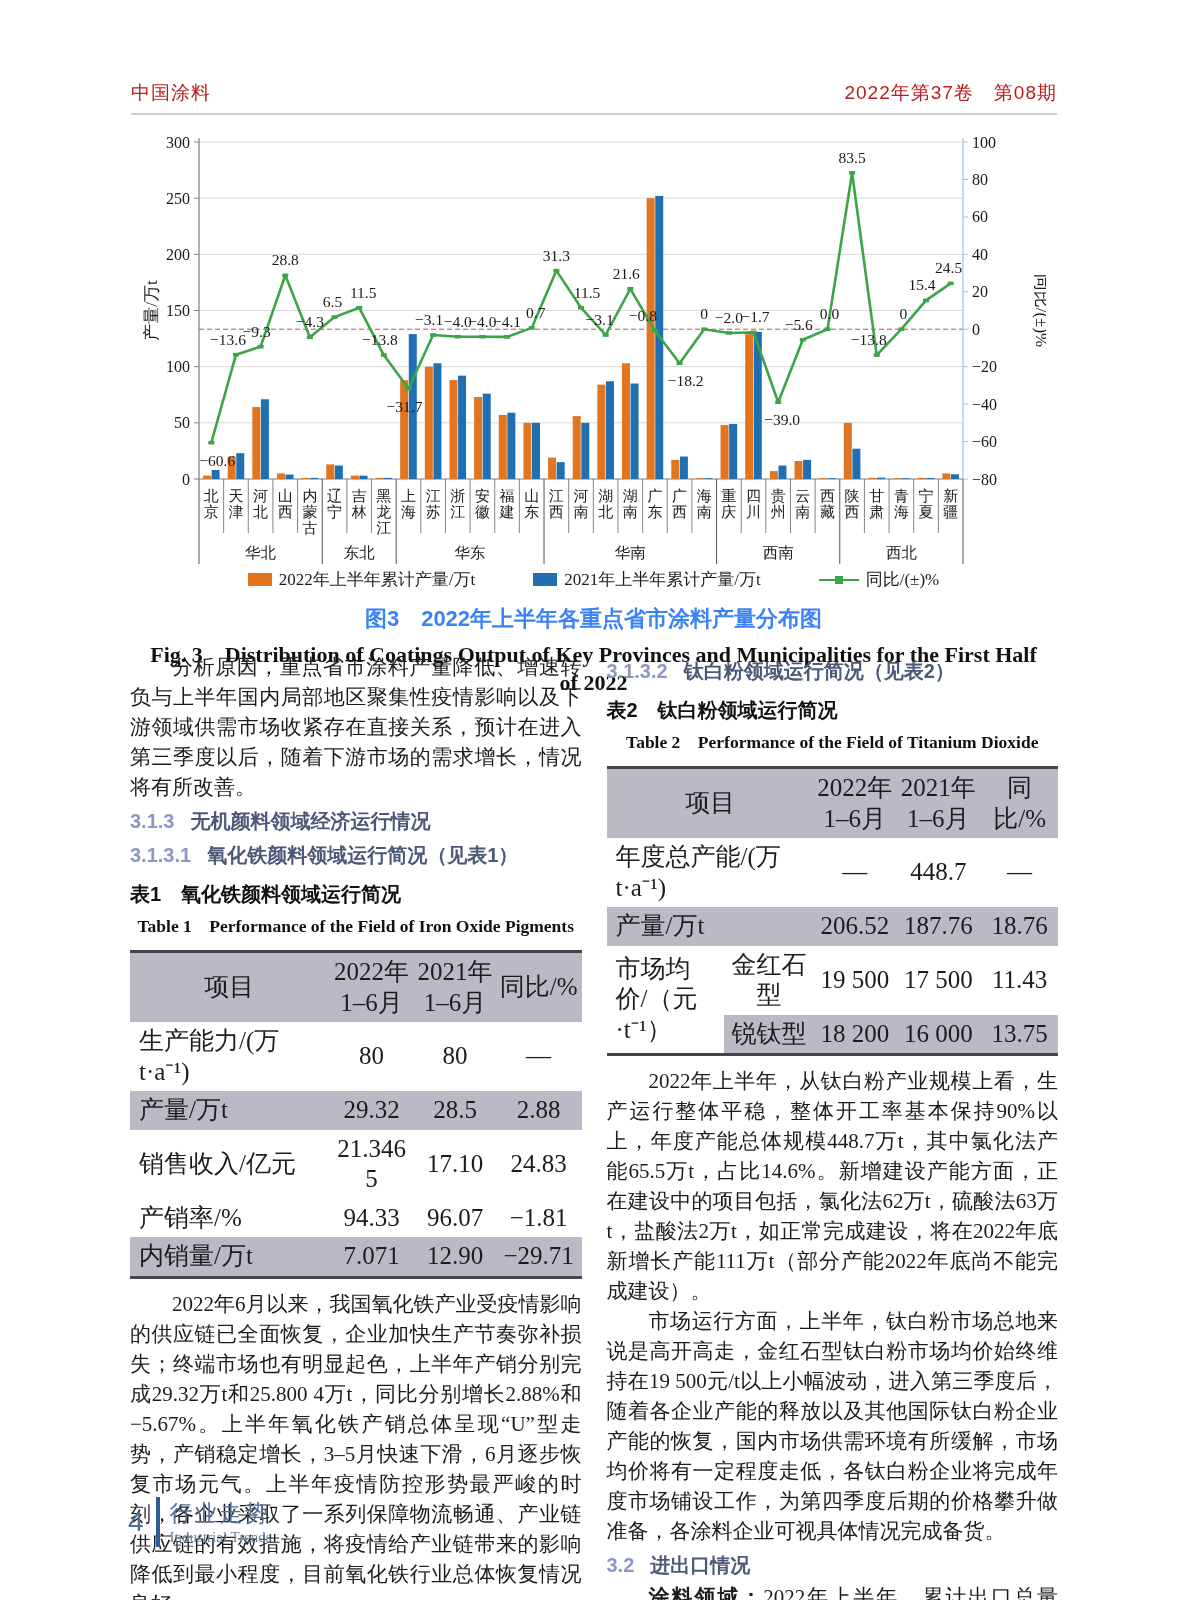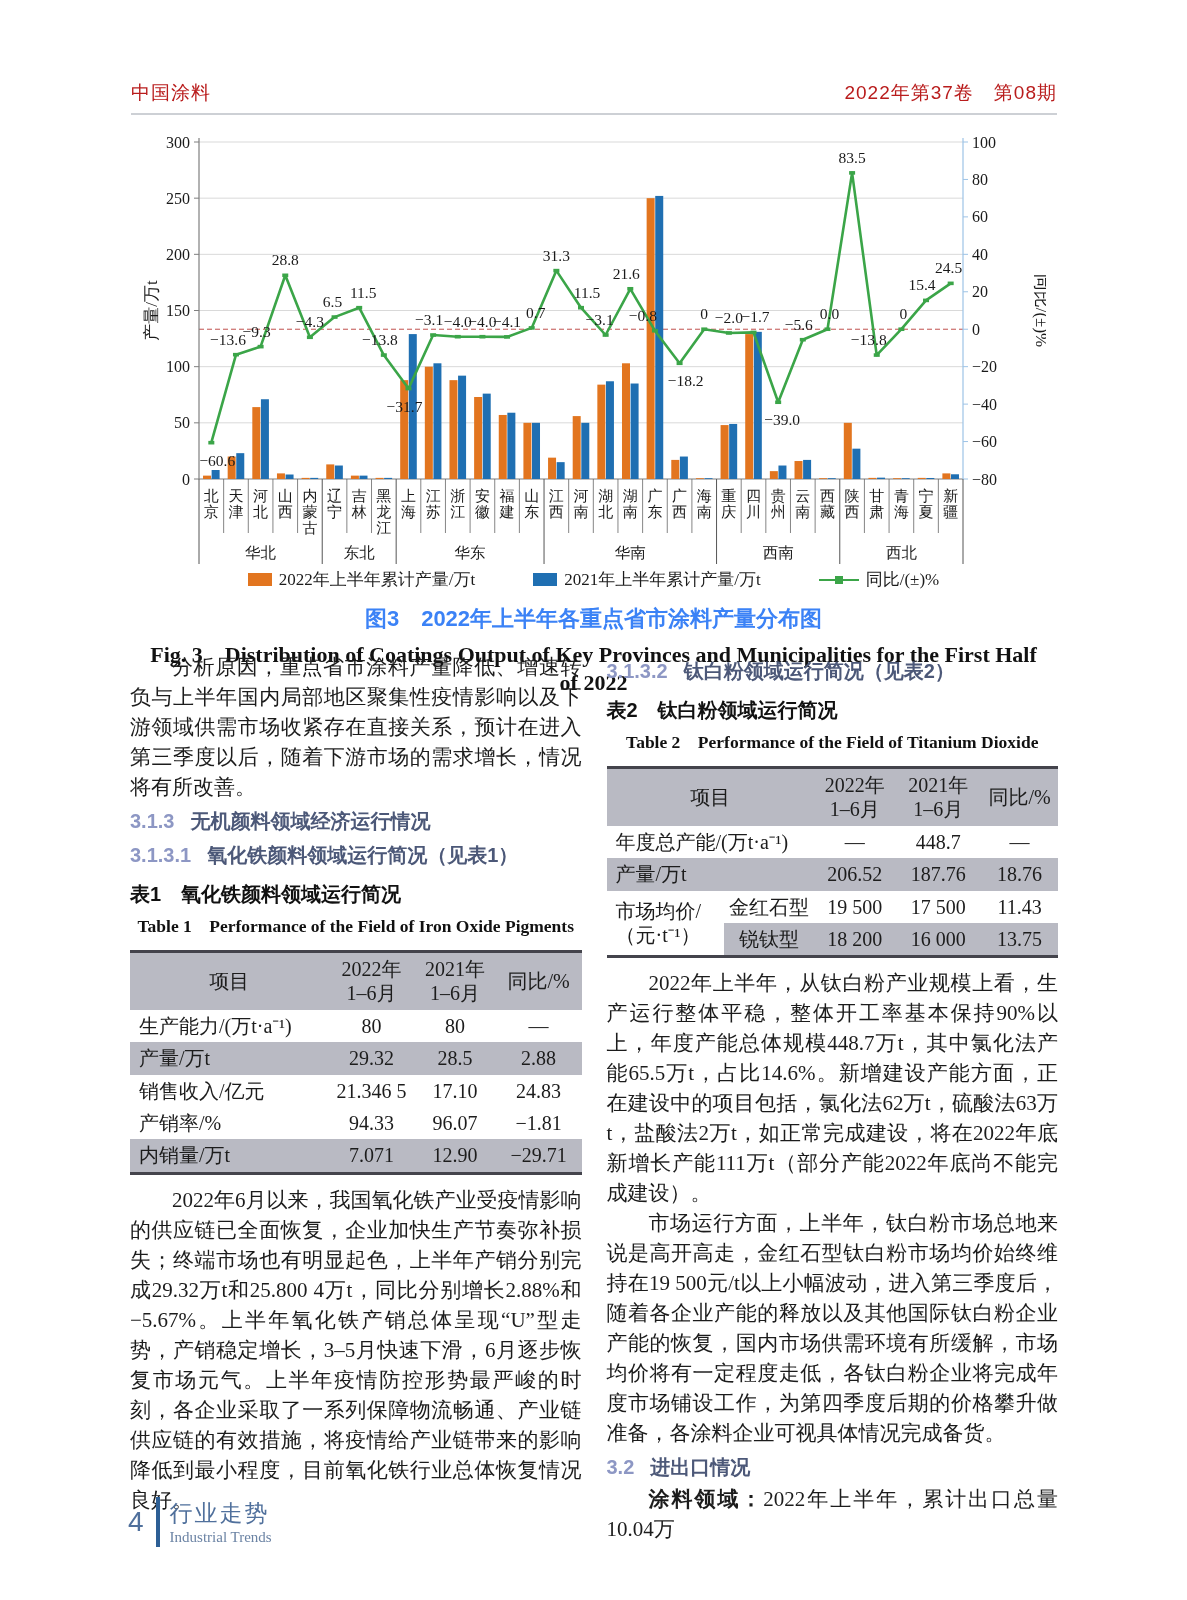--- a/index.html
+++ b/index.html
@@ -50,21 +50,21 @@
     font-size: 20px; color: #4c5878; margin: 4px 0 2px; text-indent: 0;
   }
   .sec-num { color: #8d97c4; margin-right: 16px; }
   .tbl-cap-zh { font-family: "Liberation Sans", sans-serif;
     font-weight: bold; font-size: 20px; margin: 9px 0 2px; color:#111; }
   .tbl-cap-en { text-align: center; font-family: "Liberation Serif", serif;
     font-weight: bold; font-size: 17.5px; margin: 0 0 9px; color:#111; }
   table.data-table {
     width: 100%; border-collapse: collapse;
     border-top: 3px solid #44444c; border-bottom: 3px solid #44444c;
-    font-size: 20px; line-height: 1.22; margin-bottom: 10px;
+    font-size: 25px; line-height: 1.22; margin-bottom: 10px;
   }
   table.data-table th, table.data-table td { font-weight: normal; padding: 4px 3px; text-align: center; }
   table.data-table td.item-cell { text-align: left; padding-left: 9px; }
   table.data-table th.item-head { text-align: center; }
   .shaded { background: #b9bac3; }
   th.two-line { white-space: pre-line; }
   
   .footer { position: absolute; left: 128px; top: 1497px; display: flex; align-items: center; }
   .page-num { font-family: "Liberation Sans", sans-serif; font-size: 28px; color: #50709c; margin-right: 12px; }
   .footer-bar { width: 4px; height: 50px; background: #2d5f95; margin-right: 10px; }

